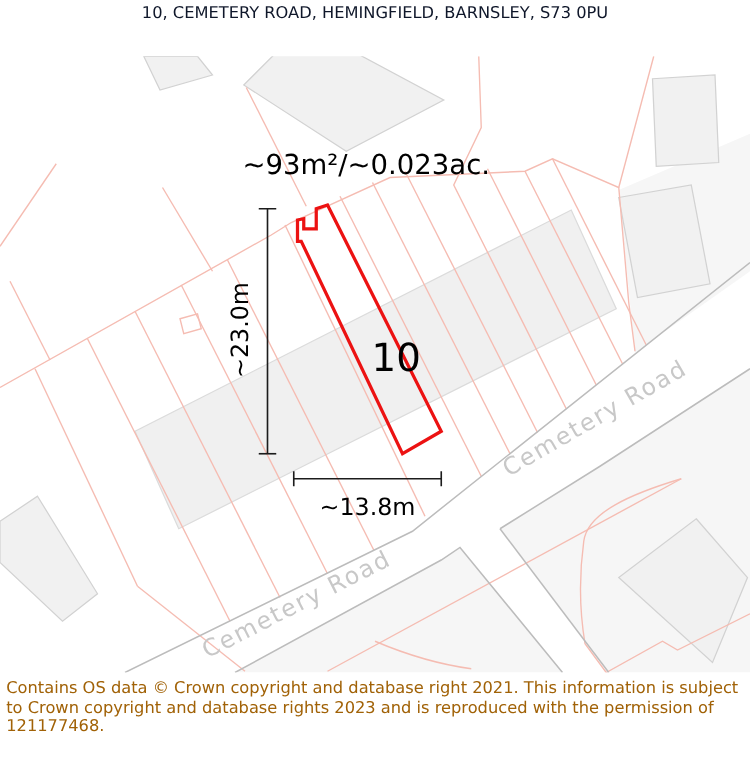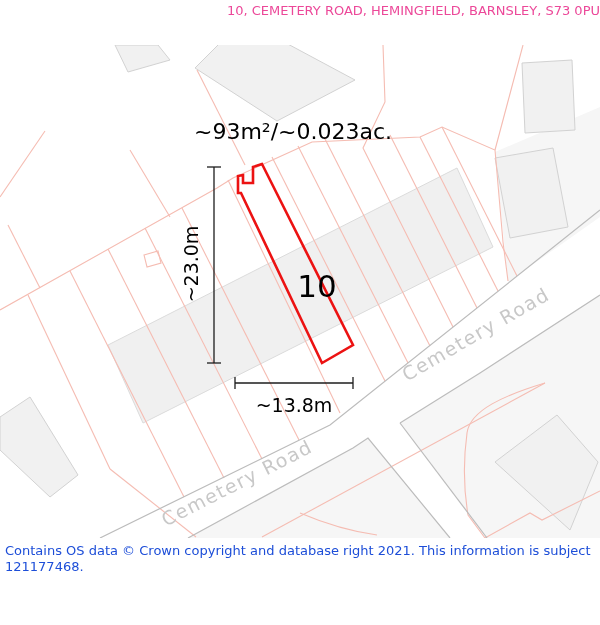--- a/index.html
+++ b/index.html
@@ -3,36 +3,36 @@
 <meta charset="utf-8">
 <style>
   :root{
     --red:#ec1212; --pink:#f5bcb2; --roadgray:#bcbcbc;
     --bfill:#f1f1f1; --bstroke:#d2d2d2; --bandfill:#f0f0f0; --bandstroke:#dbdbdb;
     --labelgray:#c8c8c8; --ink:#111111; --verge:#f6f6f6;
   }
   *{margin:0;padding:0;box-sizing:border-box;}
   html,body{width:600px;height:625px;background:#fff;overflow:hidden;
     font-family:"DejaVu Sans","Liberation Sans",sans-serif;color:var(--ink);}
-  .header{height:45px;padding-top:3px;text-align:right;line-height:15px;
-    font-size:13px;color:#ec4899;}
+  .header{height:45px;padding-top:3px;text-align:center;line-height:15px;
+    font-size:13px;color:#0f172a;}
   .map-wrap{width:600px;height:493px;position:relative;}
   svg{display:block;}
   .pinkline{stroke:var(--pink);stroke-width:1.1;fill:none;}
   .grayline{stroke:var(--roadgray);stroke-width:1.2;fill:none;}
   .bld{fill:var(--bfill);stroke:var(--bstroke);stroke-width:1;}
   .band{fill:var(--bandfill);stroke:var(--bandstroke);stroke-width:1;}
   .verge{fill:var(--verge);stroke:none;}
   .measure{stroke:#1c1c1c;stroke-width:1.3;fill:none;}
   text{fill:#000;}
   .maplabel{font-size:22px;}
   .plotnum{font-size:31px;}
   .dim{font-size:19px;}
   .roadtext{font-size:19px;letter-spacing:1.5px;fill:var(--labelgray);}
-  .footer{padding:5px 8px 0 5px;font-size:13px;line-height:15.7px;color:#1d4ed8;}
+  .footer{padding:5px 8px 0 5px;font-size:13px;line-height:15.7px;color:#a16207;}
 </style>
 </head>
 <body>
 
 <div class="header">
   <div>10, CEMETERY ROAD, HEMINGFIELD, BARNSLEY, S73 0PU</div>
 </div>
 
 <div class="map-wrap">
 <svg width="600" height="493" viewBox="0 0 600 493">
@@ -102,14 +102,15 @@
     <line class="measure" x1="353" y1="332" x2="353" y2="344"></line>
     <text class="dim" x="294" y="367" text-anchor="middle">~13.8m</text>
 
     <text class="maplabel" x="293" y="94" text-anchor="middle">~93m²/~0.023ac.</text>
   </g>
 </svg>
 </div>
 
 <div class="footer">
   <div>Contains OS data © Crown copyright and database right 2021. This information is subject</div>
+  <div>to Crown copyright and database rights 2023 and is reproduced with the permission of</div>
   <div>121177468.</div>
 </div>
 
 </body></html>

